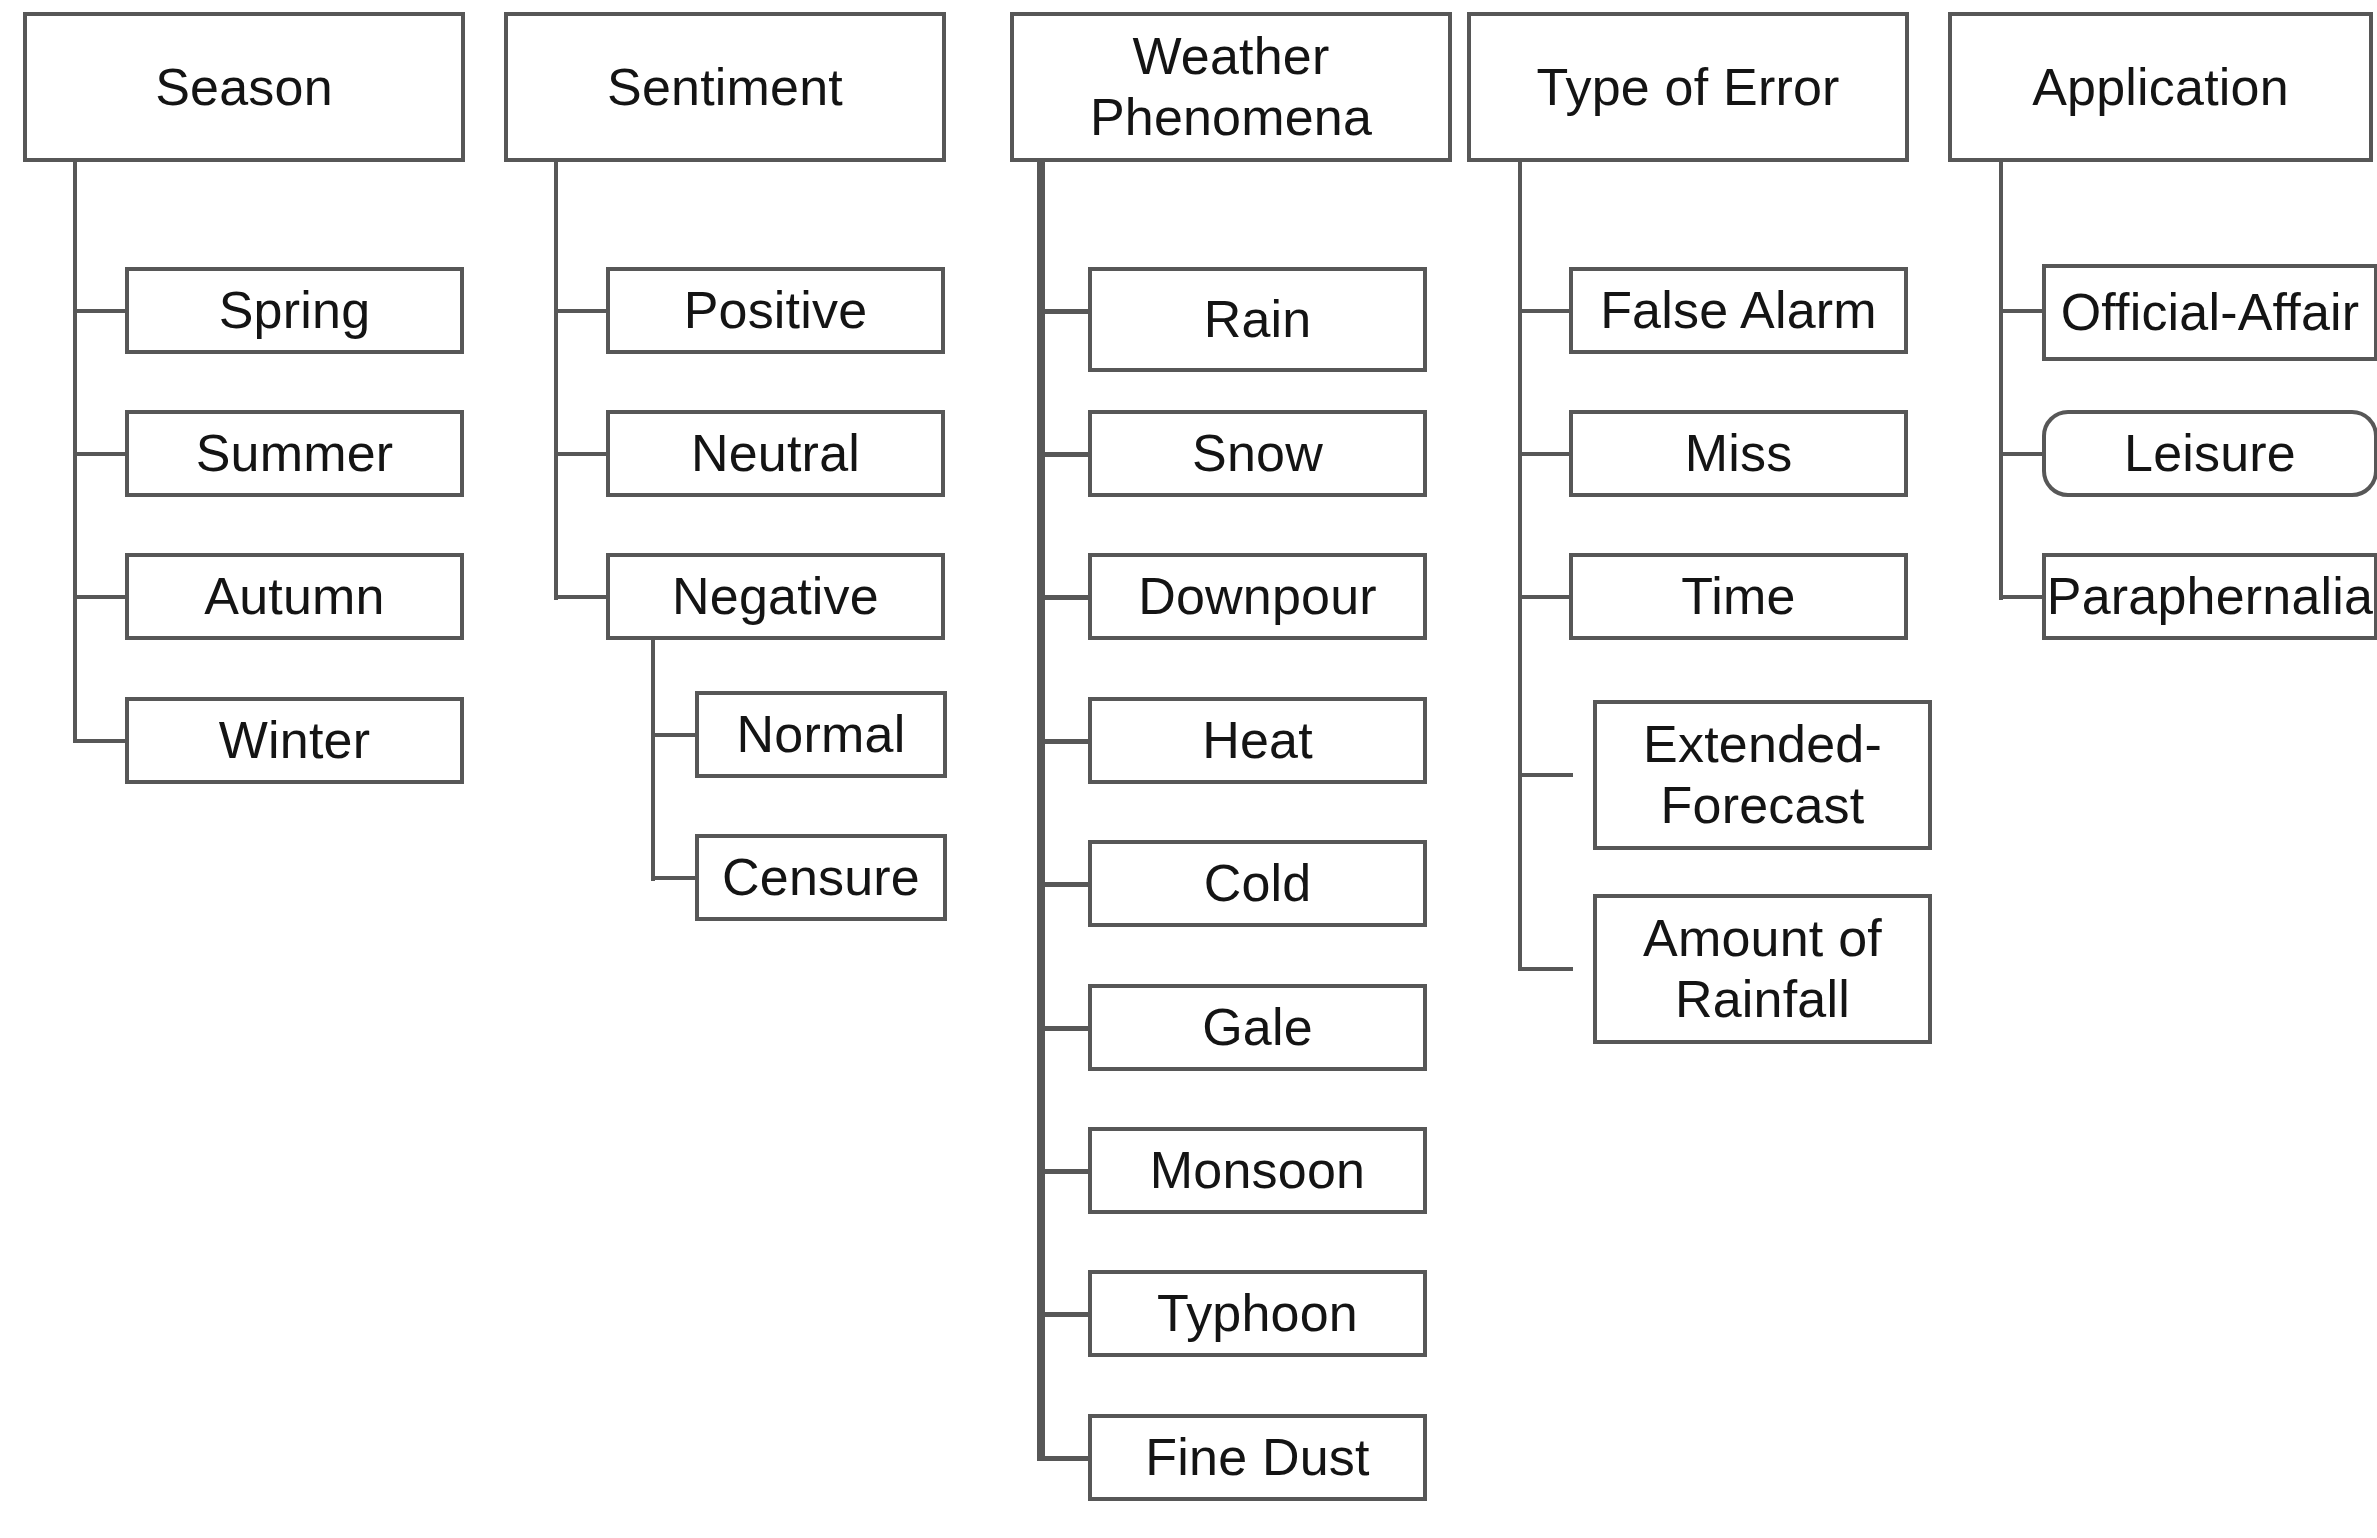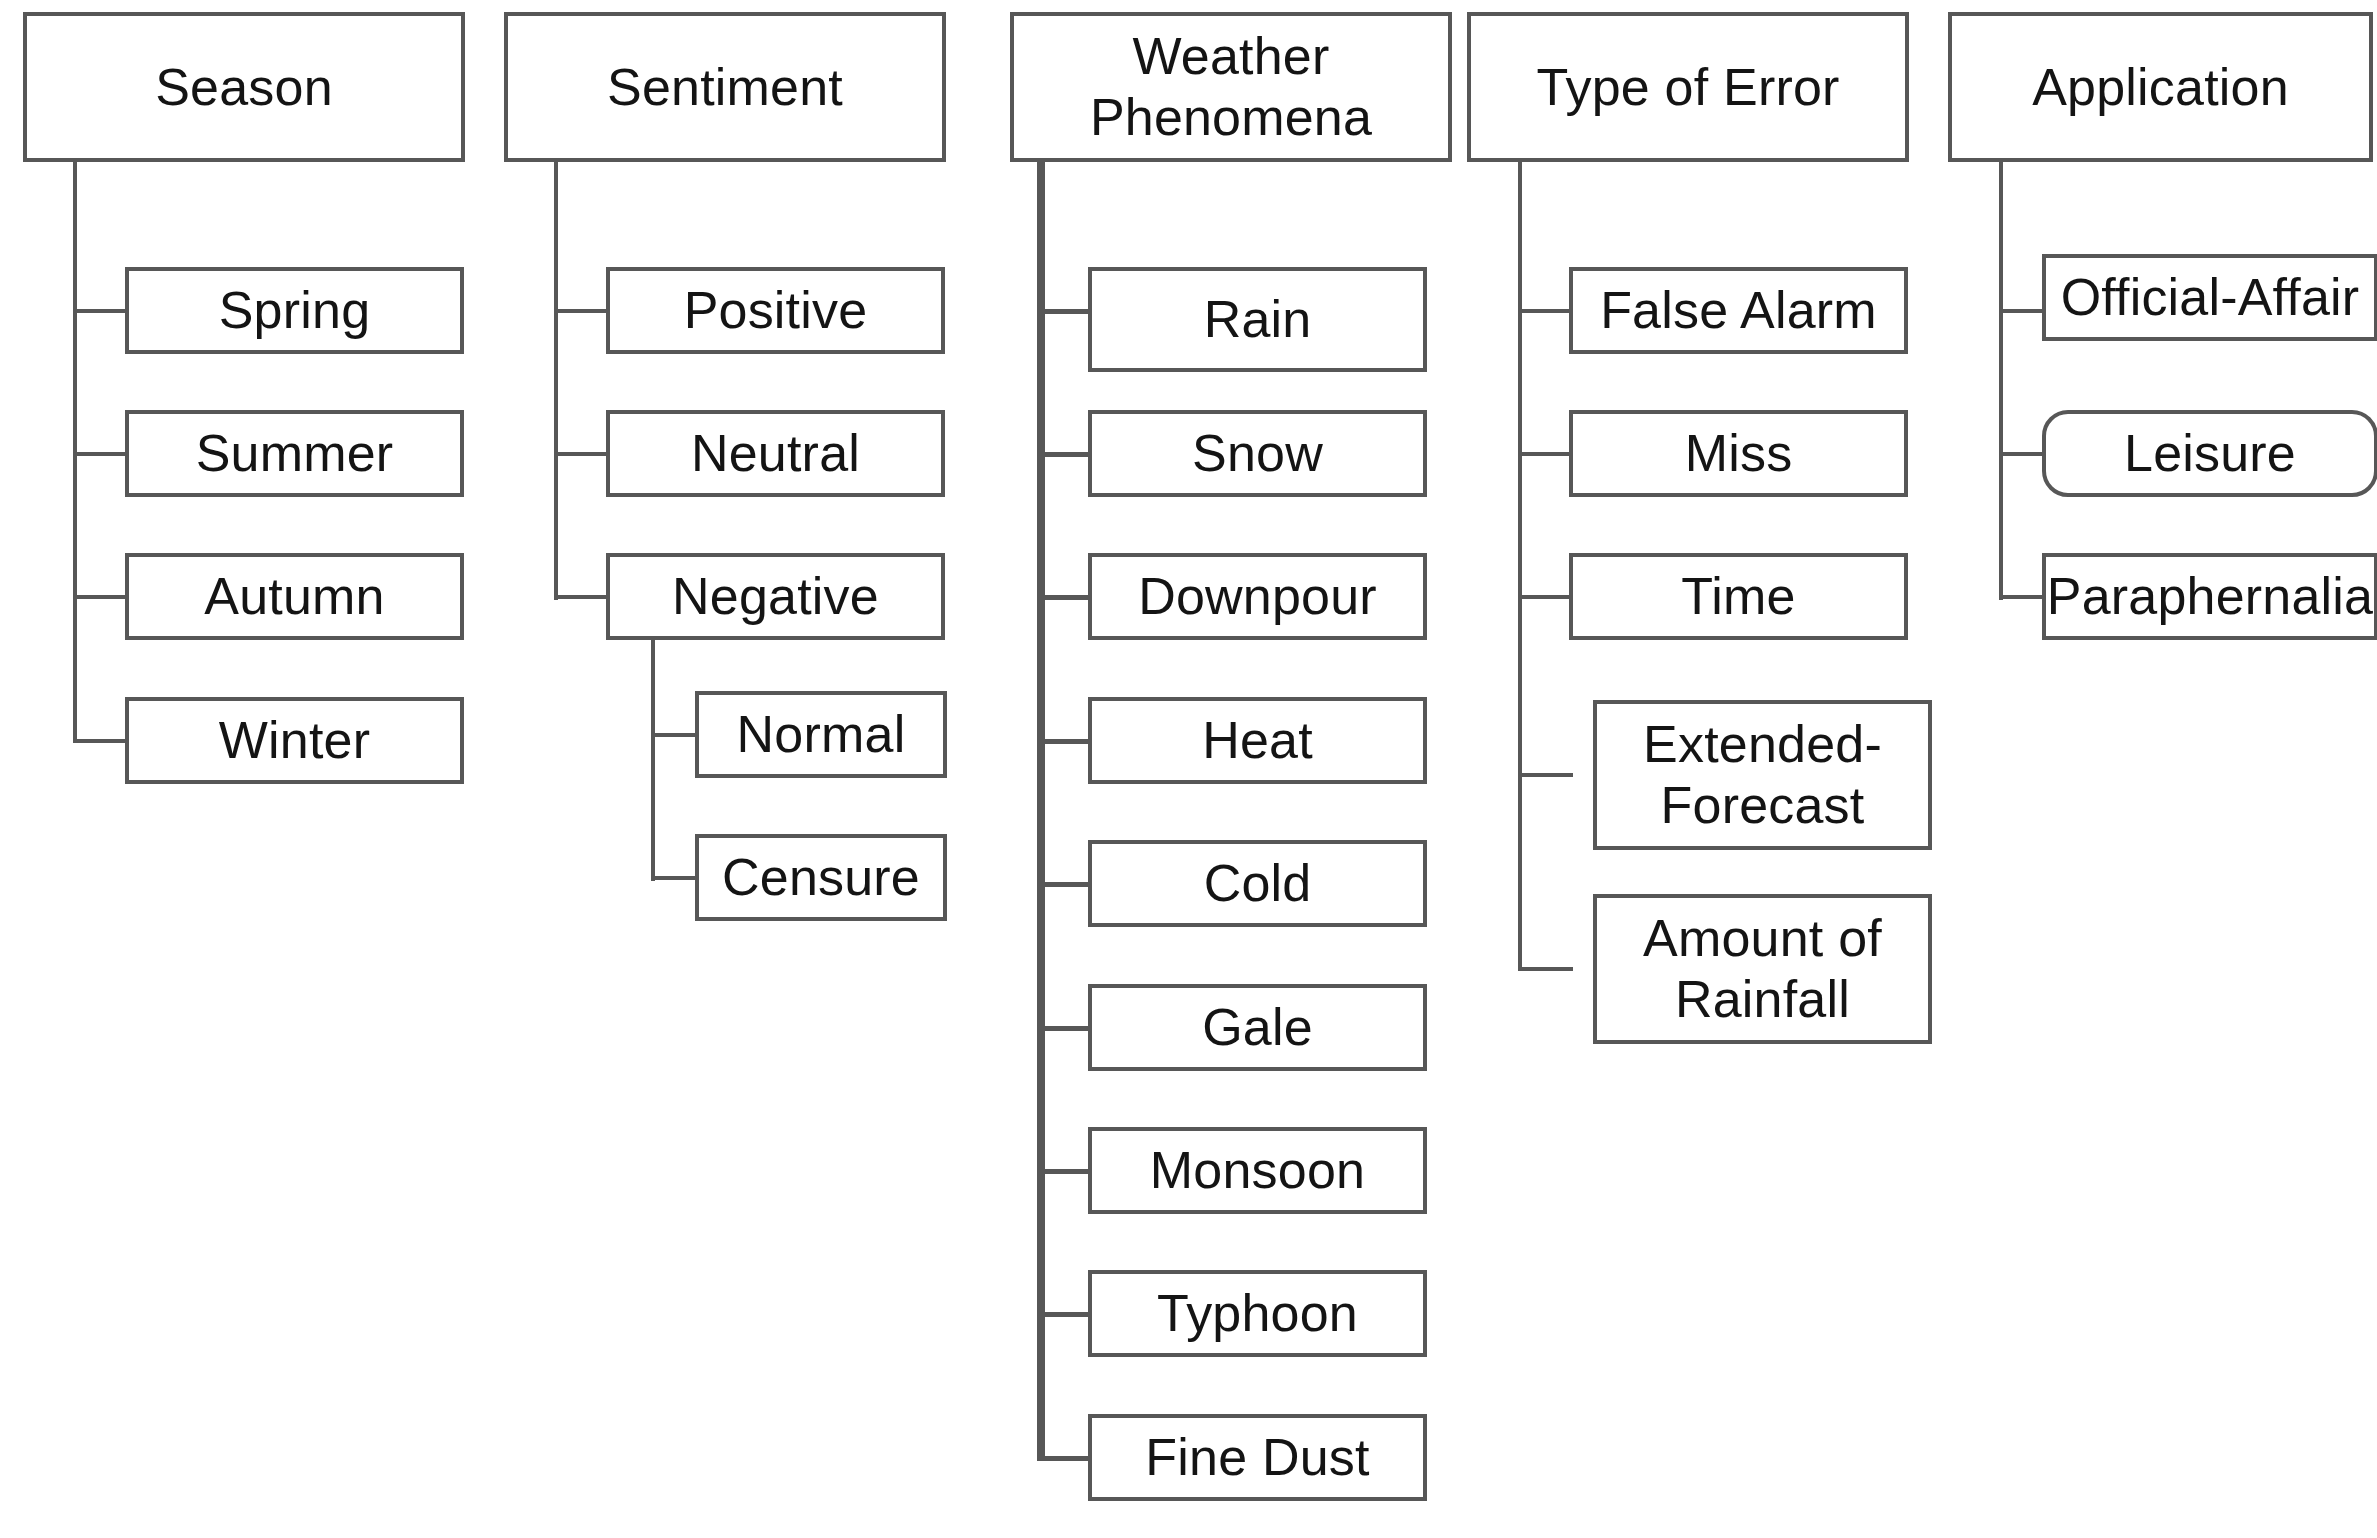--- a/index.html
+++ b/index.html
@@ -111,19 +111,19 @@
     <div class="node" style="left: 1569px; top: 553px; width: 339px; height: 87px;">Time</div>
     <div class="stub" style="left: 1518px; top: 773px; width: 55px;"></div>
     <div class="node two-line" style="left: 1569px; top: 700px; width: 339px; height: 150px;">Extended-
 Forecast</div>
     <div class="stub" style="left: 1518px; top: 967px; width: 55px;"></div>
     <div class="node two-line" style="left: 1569px; top: 894px; width: 339px; height: 150px;">Amount  of
 Rainfall</div>
     <div class="node root" style="left: 1948px; top: 12.2px; width: 425px; height: 150px;">Application</div>
     <div class="trunk" style="left: 1999px; top: 158px; height: 442px;"></div>
     <div class="stub" style="left: 1999px; top: 309px; width: 47px;"></div>
-    <div class="node" style="left: 2042px; top: 254px; width: 336px; height: 87px;">Official-Affair</div>
+    <div class="node" style="left: 2042px; top: 264px; width: 336px; height: 97px;">Official-Affair</div>
     <div class="stub" style="left: 1999px; top: 452px; width: 47px;"></div>
     <div class="node" style="left: 2042px; top: 410px; width: 336px; height: 87px; border-radius: 26px;">Leisure</div>
     <div class="stub" style="left: 1999px; top: 595px; width: 47px;"></div>
     <div class="node" style="left: 2042px; top: 553px; width: 336px; height: 87px;">Paraphernalia</div>
   </div>
 
 
 </body></html>

